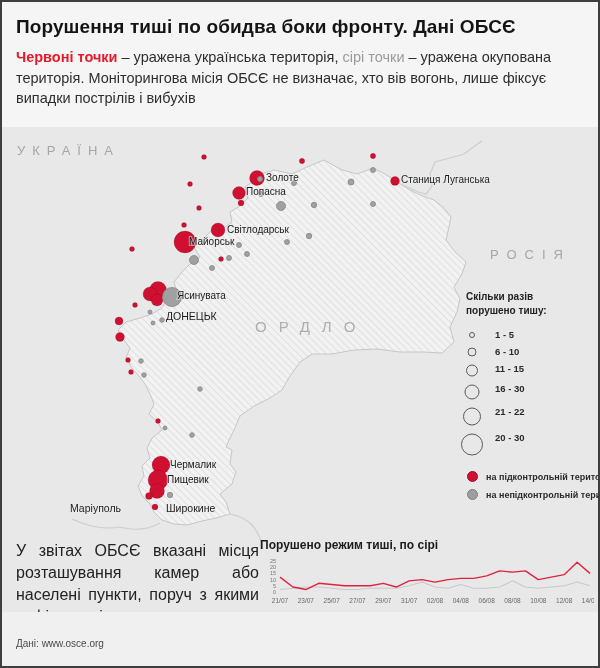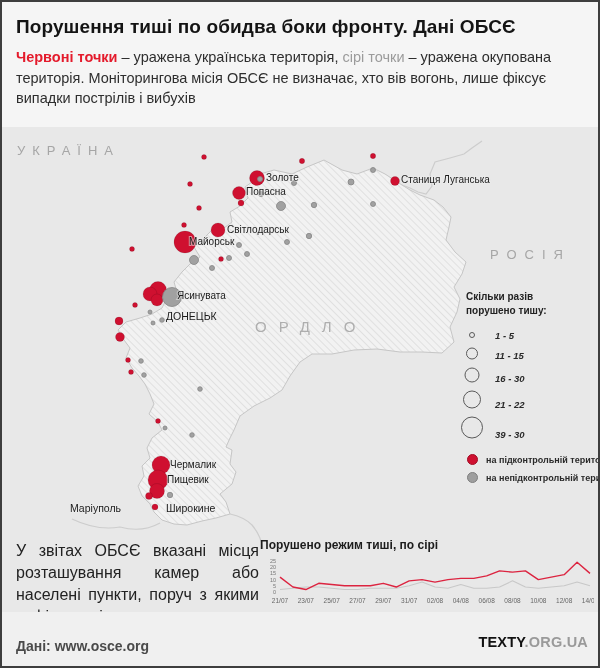--- a/index.html
+++ b/index.html
@@ -18,41 +18,41 @@
   }
   .intro-red{color:#e41b2c; font-weight:bold;}
   .intro-gray{color:#9b9b9b;}
   
   #map-band{position:absolute; left:0; top:125px; width:600px; height:485px; background:#e8e8e8;}
   #map-svg{position:absolute; left:0; top:0; width:600px; height:668px; pointer-events:none;}
   
   #legend{position:absolute; left:456px; top:288px; width:140px;}
   #legend-title{font-size:10px; font-weight:bold; color:#222; line-height:1.35; padding-left:8px; width:118px;}
   #legend-sizes{margin-top:12px;}
-  .size-row{display:flex; align-items:flex-end; margin-bottom:5px;font-style:italic;}
+  .size-row{display:flex; align-items:flex-start; margin-bottom:5px;}
   .size-row .circ{width:28px; display:flex; justify-content:center; align-items:center;}
   .size-row .lbl{font-size:9.5px; color:#2a2a2a; font-weight:bold; margin-left:9px; white-space:nowrap;}
   #legend-colors{margin-top:14px;}
   .color-row{display:flex; align-items:center; margin-bottom:7px;}
   .color-row .dot{width:9px; height:9px; border-radius:50%; margin-left:9px; flex:0 0 auto;}
   .dot-gov{background:#cf1030; border:1px solid #a30c24;}
   .dot-nongov{background:#9e9e9e; border:1px solid #7f7f7f;}
   .color-row .lbl{font-size:9px; font-weight:bold; color:#2a2a2a; margin-left:8px; white-space:nowrap;}
   
   #note{
     position:absolute; left:14px; top:538px; width:243px;
     font-size:16px; line-height:1.38; color:#222; text-align:justify;
   }
   
   #chart{position:absolute; left:258px; top:536px; width:338px;}
   #chart-title{font-size:12px; font-weight:bold; color:#1c1c1c;}
   #chart-plot{margin-top:2px; display:block;}
   
   #footer{position:absolute; left:0; top:610px; width:600px; height:56px; background:#f0f0f0;}
-  #source{position:absolute; left:14px; top:26px; font-size:14px; color:#4a4a4a;font-weight:bold;}
+  #source{position:absolute; left:14px; top:26px; font-size:10px; color:#4a4a4a;}
   #brand{position:absolute; right:14px; top:22px; font-size:14.5px; letter-spacing:.2px;}
   #brand .b{font-weight:bold; color:#111;}
   #brand .g{color:#9a9a9a; font-weight:bold;}
 </style>
 </head>
 <body>
 
 <div id="poster">
 
   <div id="header">
@@ -168,20 +168,28 @@
         <div class="size-row">
           <span class="circ">
             <svg width="26" height="12">
               <circle cx="13" cy="6" r="2.5" fill="none" stroke="#5a5a5a" stroke-width="1"></circle>
             </svg>
           </span>
           <span class="lbl">1 - 5</span>
         </div>
         <div class="size-row">
           <span class="circ">
+            <svg width="26" height="12">
+              <circle cx="13" cy="6" r="4" fill="none" stroke="#5a5a5a" stroke-width="1"></circle>
+            </svg>
+          </span>
+          <span class="lbl">6 - 10</span>
+        </div>
+        <div class="size-row">
+          <span class="circ">
             <svg width="26" height="15">
               <circle cx="13" cy="7.5" r="5.5" fill="none" stroke="#5a5a5a" stroke-width="1"></circle>
             </svg>
           </span>
           <span class="lbl">11 - 15</span>
         </div>
         <div class="size-row">
           <span class="circ">
             <svg width="26" height="18">
               <circle cx="13" cy="9" r="7" fill="none" stroke="#5a5a5a" stroke-width="1"></circle>
@@ -196,21 +204,21 @@
             </svg>
           </span>
           <span class="lbl">21 - 22</span>
         </div>
         <div class="size-row">
           <span class="circ">
             <svg width="26" height="25">
               <circle cx="13" cy="12.5" r="10.5" fill="none" stroke="#5a5a5a" stroke-width="1"></circle>
             </svg>
           </span>
-          <span class="lbl">39 - 30</span>
+          <span class="lbl">20 - 30</span>
         </div>
       </div>
     <div id="legend-colors">
       <div class="color-row">
         <span class="dot dot-gov"></span>
         <span class="lbl">на підконтрольній території</span>
       </div>
       <div class="color-row">
         <span class="dot dot-nongov"></span>
         <span class="lbl">на непідконтрольній території</span>
@@ -242,16 +250,15 @@
         <text x="278.3333333333333" y="49" font-size="6.5" fill="#666" text-anchor="middle" font-family="&quot;Liberation Sans&quot;, sans-serif">10/08</text>
         <text x="304.1666666666667" y="49" font-size="6.5" fill="#666" text-anchor="middle" font-family="&quot;Liberation Sans&quot;, sans-serif">12/08</text>
         <text x="330" y="49" font-size="6.5" fill="#666" text-anchor="middle" font-family="&quot;Liberation Sans&quot;, sans-serif">14/08</text>
         <polyline points="20,35.52 32.916666666666664,34.28 45.83333333333333,33.04 58.75,33.04 71.66666666666666,34.28 84.58333333333333,35.52 97.5,35.52 110.41666666666667,34.28 123.33333333333333,34.28 136.25,34.28 149.16666666666666,31.8 162.08333333333334,28.08 175,33.04 187.91666666666666,34.28 200.83333333333334,30.560000000000002 213.75,34.28 226.66666666666666,34.28 239.58333333333334,33.04 252.5,26.84 265.41666666666663,33.04 278.3333333333333,34.28 291.25,33.04 304.1666666666667,31.8 317.0833333333333,28.08 330,31.8" fill="none" stroke="#c8c8c8" stroke-width="1.1" stroke-linejoin="round"></polyline>
         <polyline points="20,23.12 32.916666666666664,33.04 45.83333333333333,35.52 58.75,29.32 71.66666666666666,30.560000000000002 84.58333333333333,31.8 97.5,31.8 110.41666666666667,31.8 123.33333333333333,29.32 136.25,33.04 149.16666666666666,26.84 162.08333333333334,25.6 175,28.08 187.91666666666666,25.6 200.83333333333334,24.36 213.75,24.36 226.66666666666666,21.88 239.58333333333334,16.92 252.5,18.16 265.41666666666663,16.92 278.3333333333333,25.6 291.25,23.12 304.1666666666667,20.64 317.0833333333333,8.240000000000002 330,19.4" fill="none" stroke="#dc2440" stroke-width="1.4" stroke-linejoin="round"></polyline>
       </svg>
   </div>
 
   <div id="footer">
     <div id="source">Дані: www.osce.org</div>
-    <div id="brand"><span class="b">TEXTY</span><span class="g">.ORG.UA</span></div>
   </div>
 
 </div>
 
 </body></html>

